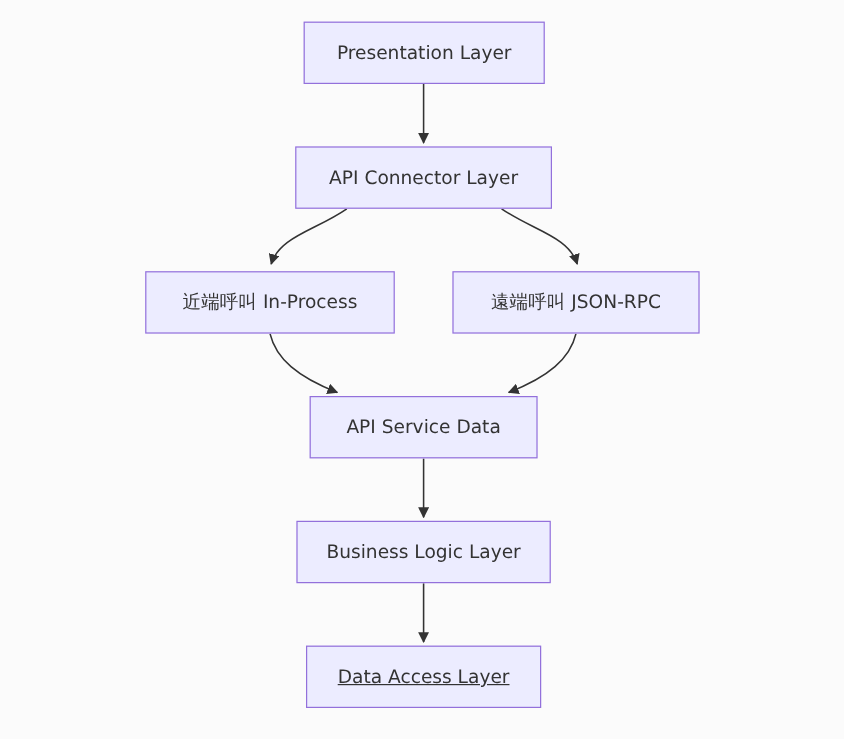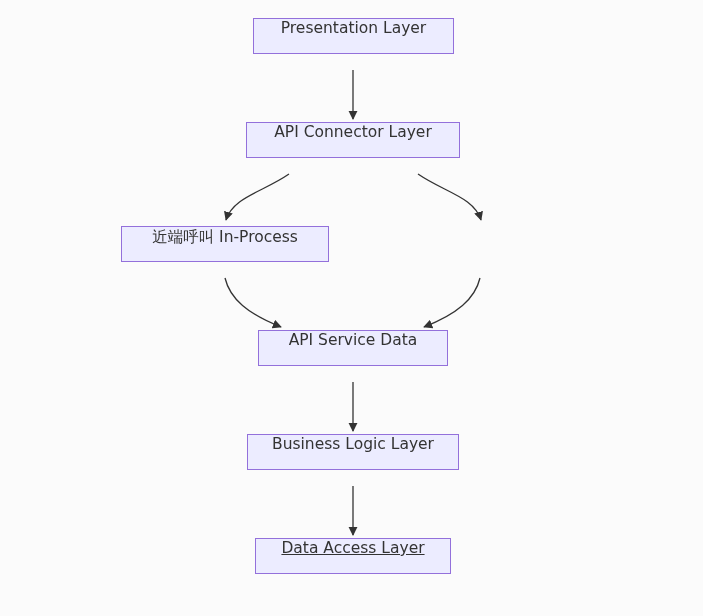--- a/index.html
+++ b/index.html
@@ -27,26 +27,27 @@
     width: 703px; height: 616px;
   }
   .edges-layer path.edge {
     fill: none;
     stroke: var(--arrow);
     stroke-width: 1.3;
   }
   .edges-layer .arrowhead { fill: var(--arrow); stroke: none; }
   .node {
     position: absolute;
-    height: 36px;
+    height: 52px;
     background: var(--node-fill);
     border: 1px solid var(--node-border);
     color: var(--text);
     font-size: 15.5px;
     display: flex;
+    align-items: center;
     justify-content: center;
     text-align: center;
     white-space: nowrap;
   }
   .n-presentation   { left: 253px; top: 18px;  width: 201px; }
   .n-api-connector  { left: 246px; top: 122px; width: 214px; }
   .n-in-process     { left: 121px; top: 226px; width: 208px; }
   .n-json-rpc       { left: 377px; top: 226px; width: 206px; }
   .n-api-service    { left: 258px; top: 330px; width: 190px; }
   .n-business-logic { left: 247px; top: 434px; width: 212px; }
@@ -84,20 +85,23 @@
   </div>
 
   <div class="node n-in-process">
     <span>近端呼叫 In-Process</span>
   </div>
 
   <div class="node n-api-connector">
     <span>API Connector Layer</span>
   </div>
 
+  <div class="node n-json-rpc">
+    <span>遠端呼叫 JSON-RPC</span>
+  </div>
 
   <div class="node n-api-service">
     <span>API Service Data</span>
   </div>
 
   <div class="node n-business-logic">
     <span>Business Logic Layer</span>
   </div>
 
   <div class="node n-data-access">

